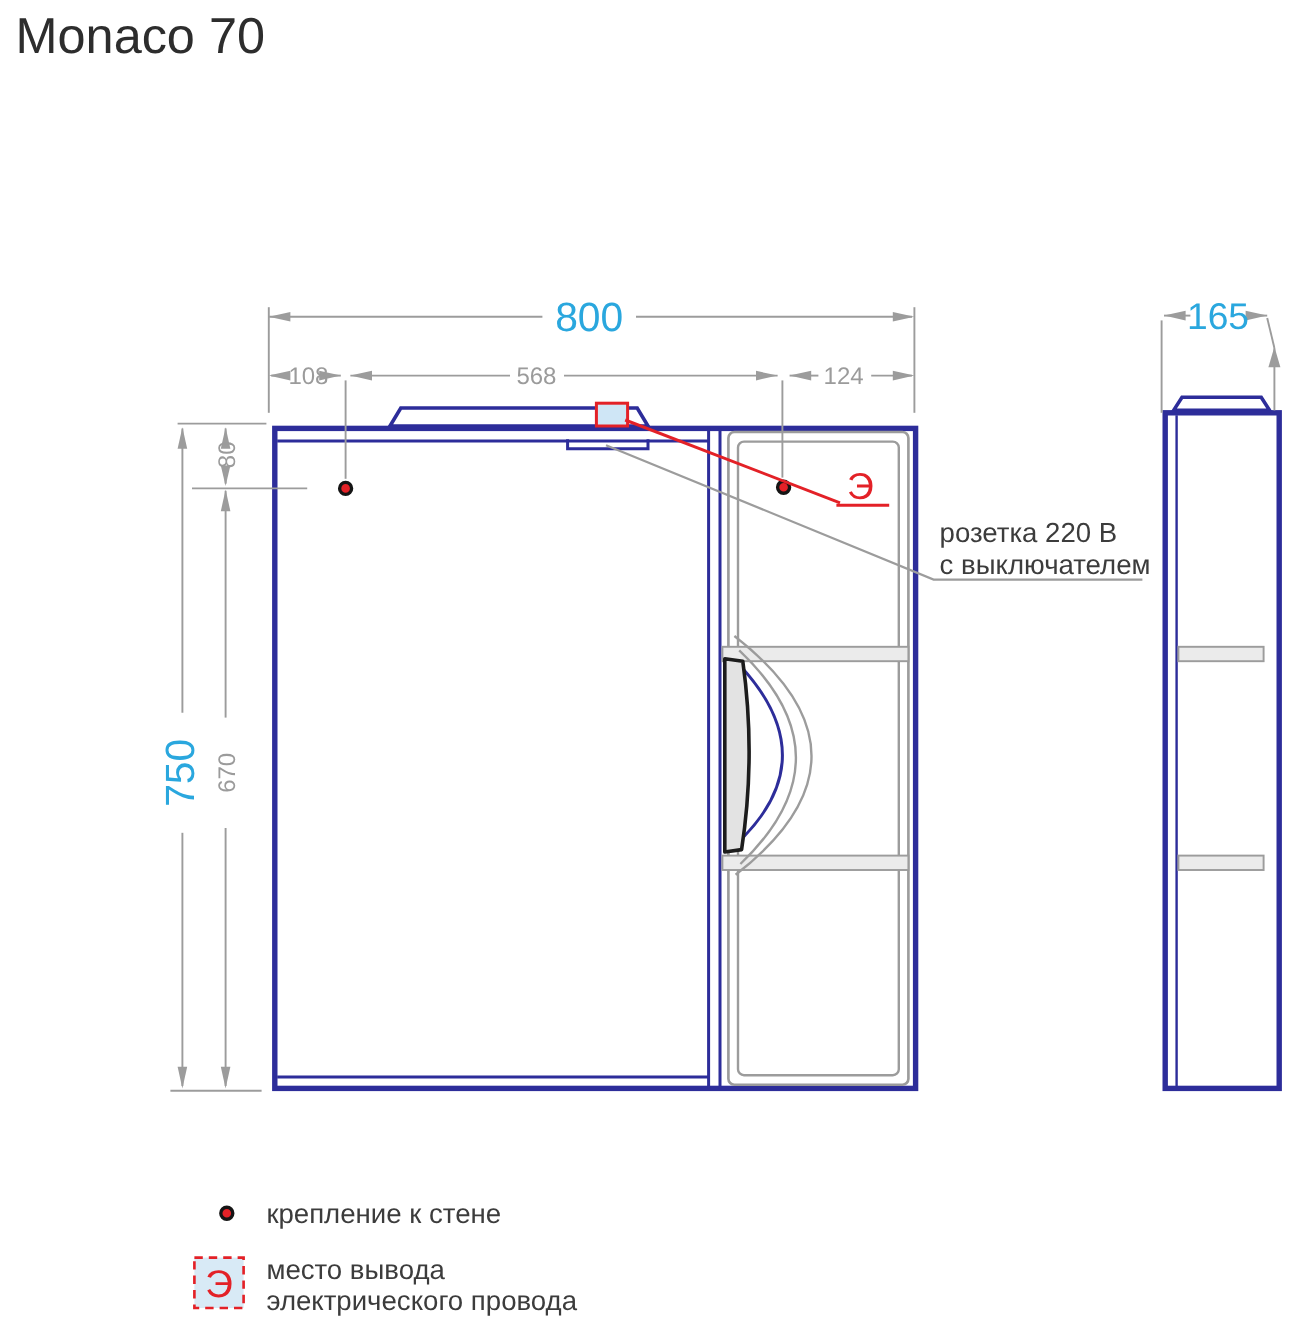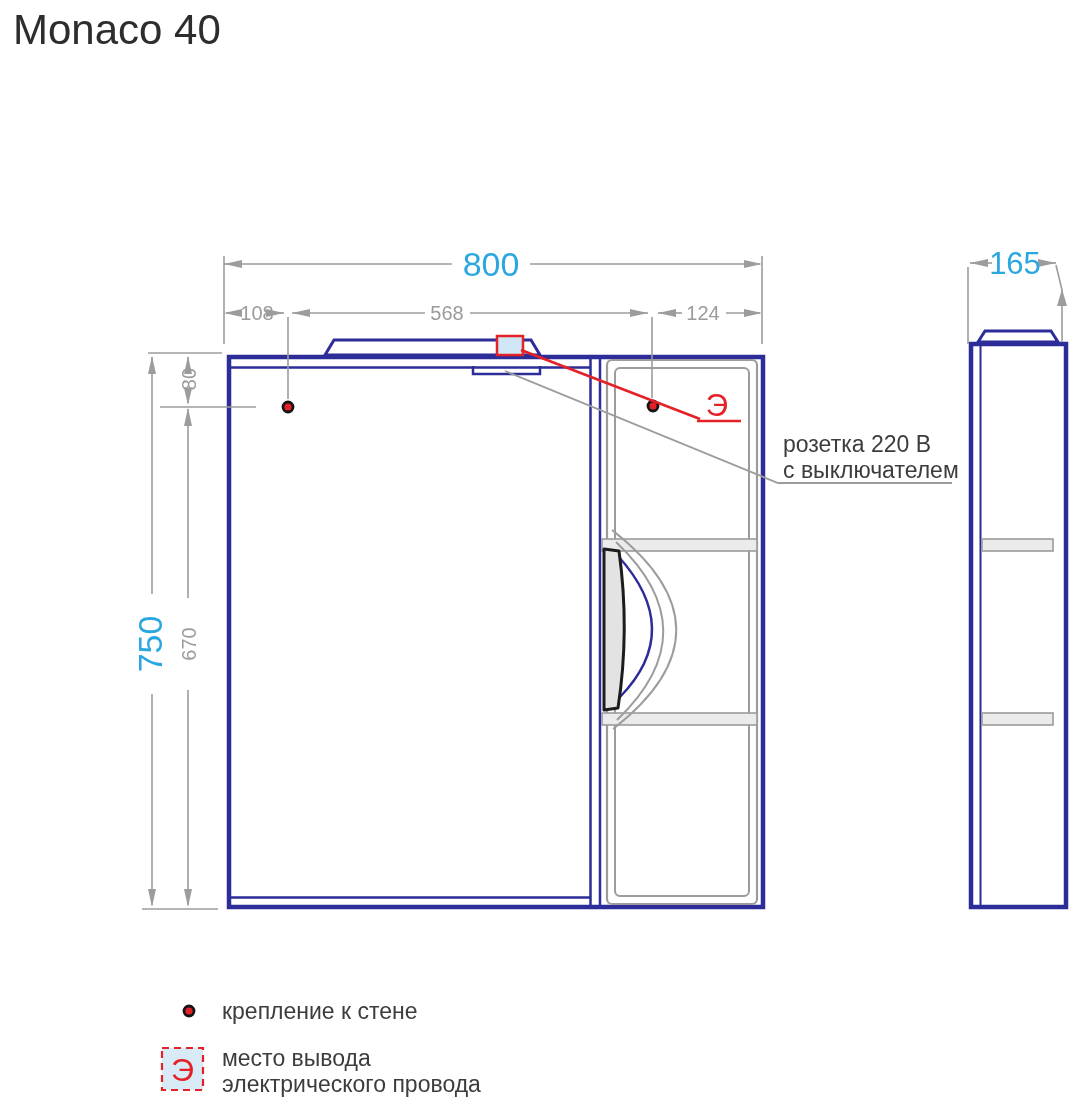--- a/index.html
+++ b/index.html
@@ -8,21 +8,21 @@
   #drawing{position:absolute;left:0;top:0;}
   text{font-family:"Liberation Sans",sans-serif;}
   .dimtxt{fill:#9b9b9b;font-size:20px;}
   .cyantxt{fill:#2aa7de;}
   .darktxt{fill:#3c3c3c;font-size:23px;}
   .redtxt{fill:#e32127;}
 </style>
 </head>
 <body>
 
-<div id="title">Monaco 40</div>
+<div id="title">Monaco 70</div>
 
 <svg id="drawing" width="1080" height="1103" viewBox="0 0 1080 1103" xmlns="http://www.w3.org/2000/svg">
 
   <g>
 
     <path d="M325,355 L334,340 L531,340 L540,355 Z" fill="#ffffff" stroke="#2d2d9a" stroke-width="3"></path>
 
     <rect x="229" y="357" width="534" height="550" fill="#ffffff" stroke="#2d2d9a" stroke-width="4.5"></rect>
 
     <rect x="497" y="336" width="26" height="19" fill="#cfe6f6" stroke="#e32127" stroke-width="2.5"></rect>

